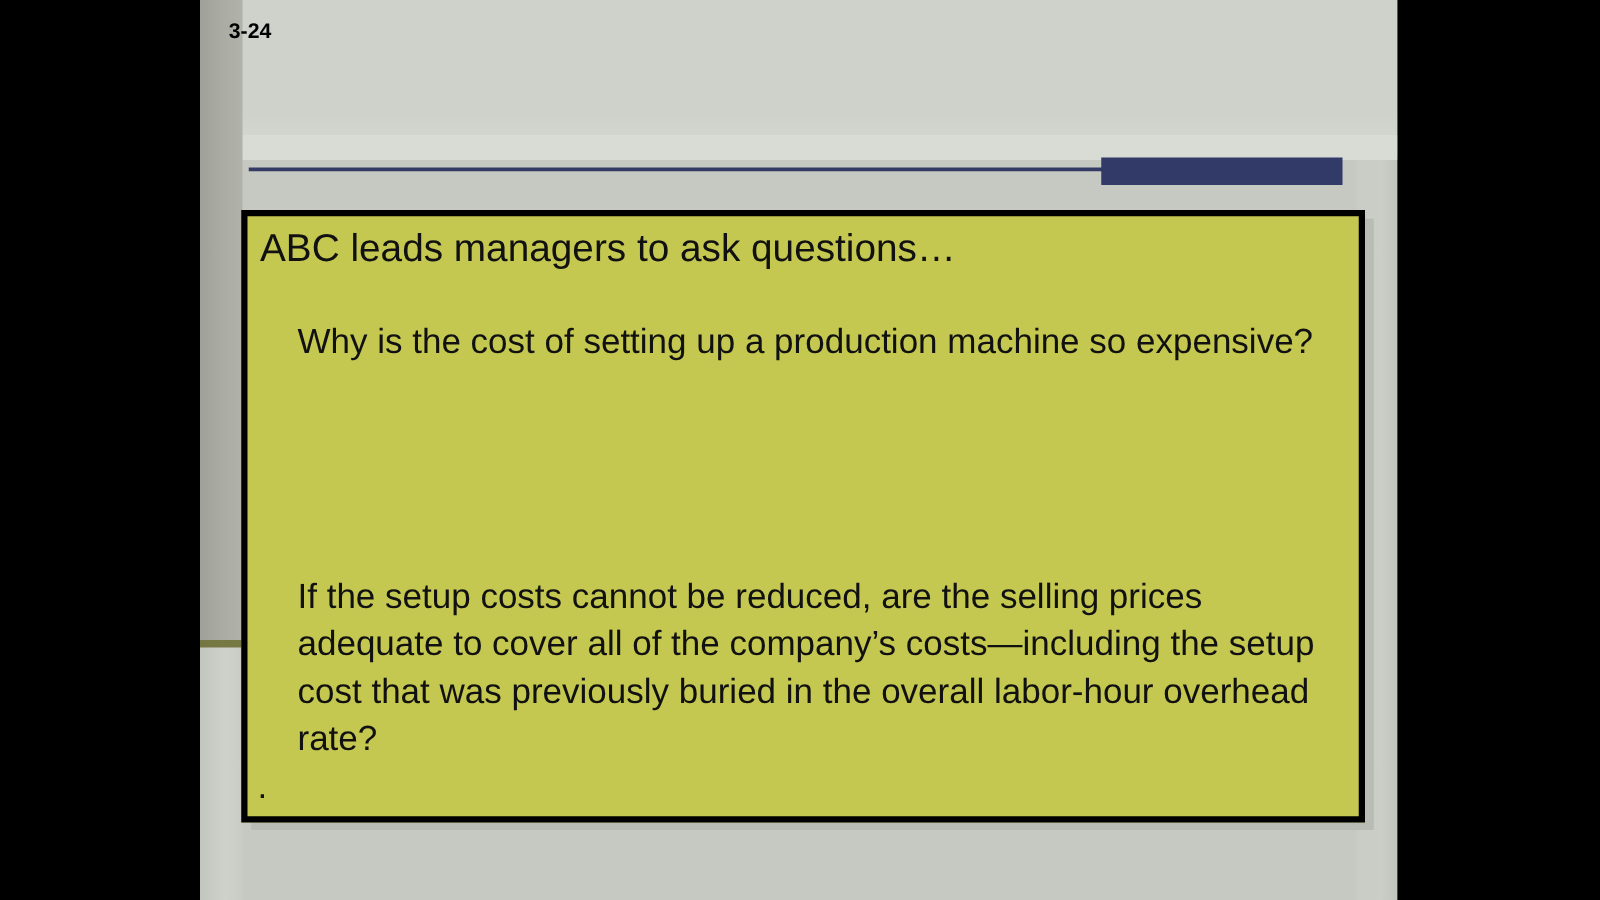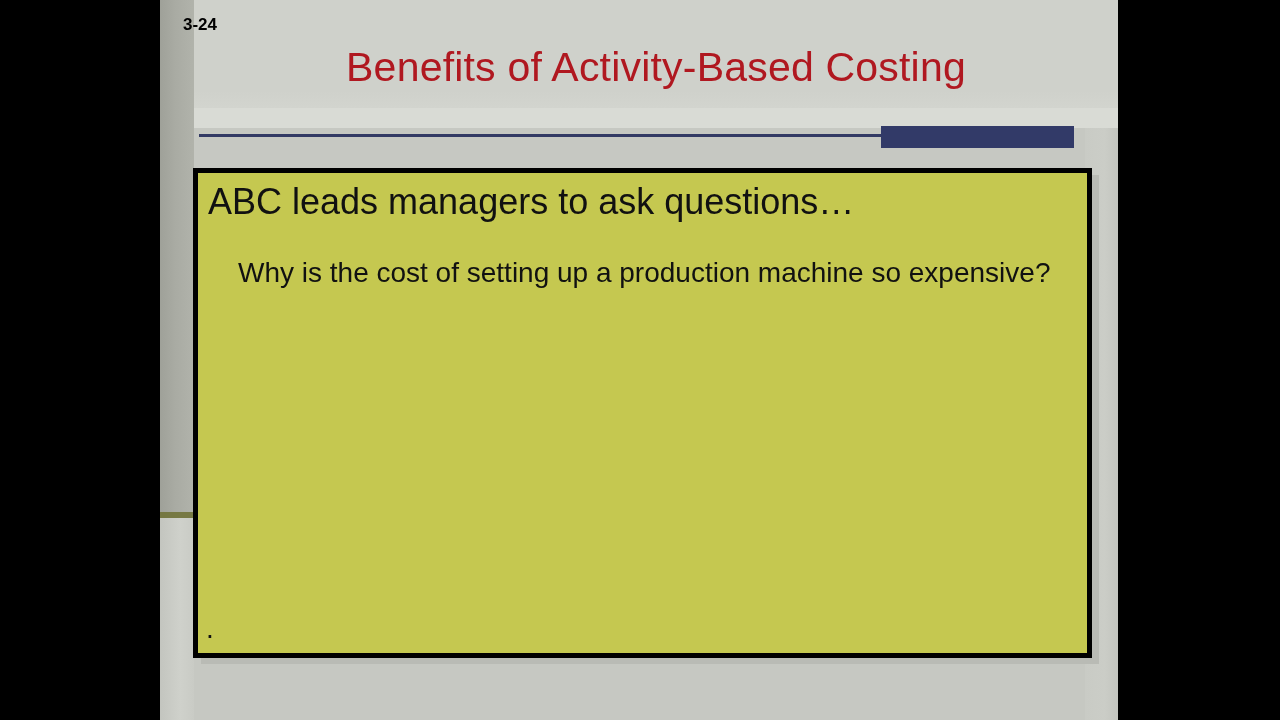--- a/index.html
+++ b/index.html
@@ -155,21 +155,21 @@
   .box-inner {
     position: relative;
     width: 100%;
     height: 100%;
   }
 
   .box-heading {
     position: absolute;
     left: 10px;
     top: 8px;
-    font-size: 36px;
+    font-size: 31px;
     color: #111111;
     font-family: "Liberation Sans", sans-serif;
     white-space: nowrap;
   }
 
   .box-para {
     position: absolute;
     color: #111111;
     font-family: "Liberation Sans", sans-serif;
     font-size: 28px;
@@ -215,35 +215,35 @@
 
   <div class="title-wash"></div>
   <div class="title-wash-2"></div>
 
   <div class="left-band"></div>
   <div class="left-band-edge"></div>
   <div class="left-band-lower"></div>
 
   <div class="slide-number">3-24</div>
 
-  <div class="slide-title">Benefits of Activity-Based Costing</div>
 
   <div class="divider-rule"></div>
   <div class="divider-block"></div>
 
   <div class="content-box-shadow"></div>
 
   <div class="content-box">
     <div class="box-inner">
 
       <div class="box-heading">ABC leads managers to ask questions…</div>
 
       <div class="box-para p1"> Why is the cost of setting up a production machine so expensive?</div>
 
 
+      <div class="box-para p3">If the setup costs cannot be reduced, are the selling prices adequate to cover all of the company’s costs—including the setup cost that was previously buried in the overall labor-hour overhead rate?</div>
 
       <div class="trailing-dot">.</div>
 
     </div>
   </div>
 
   <div class="bar-left"></div>
   <div class="bar-right"></div>
 
 </div>

